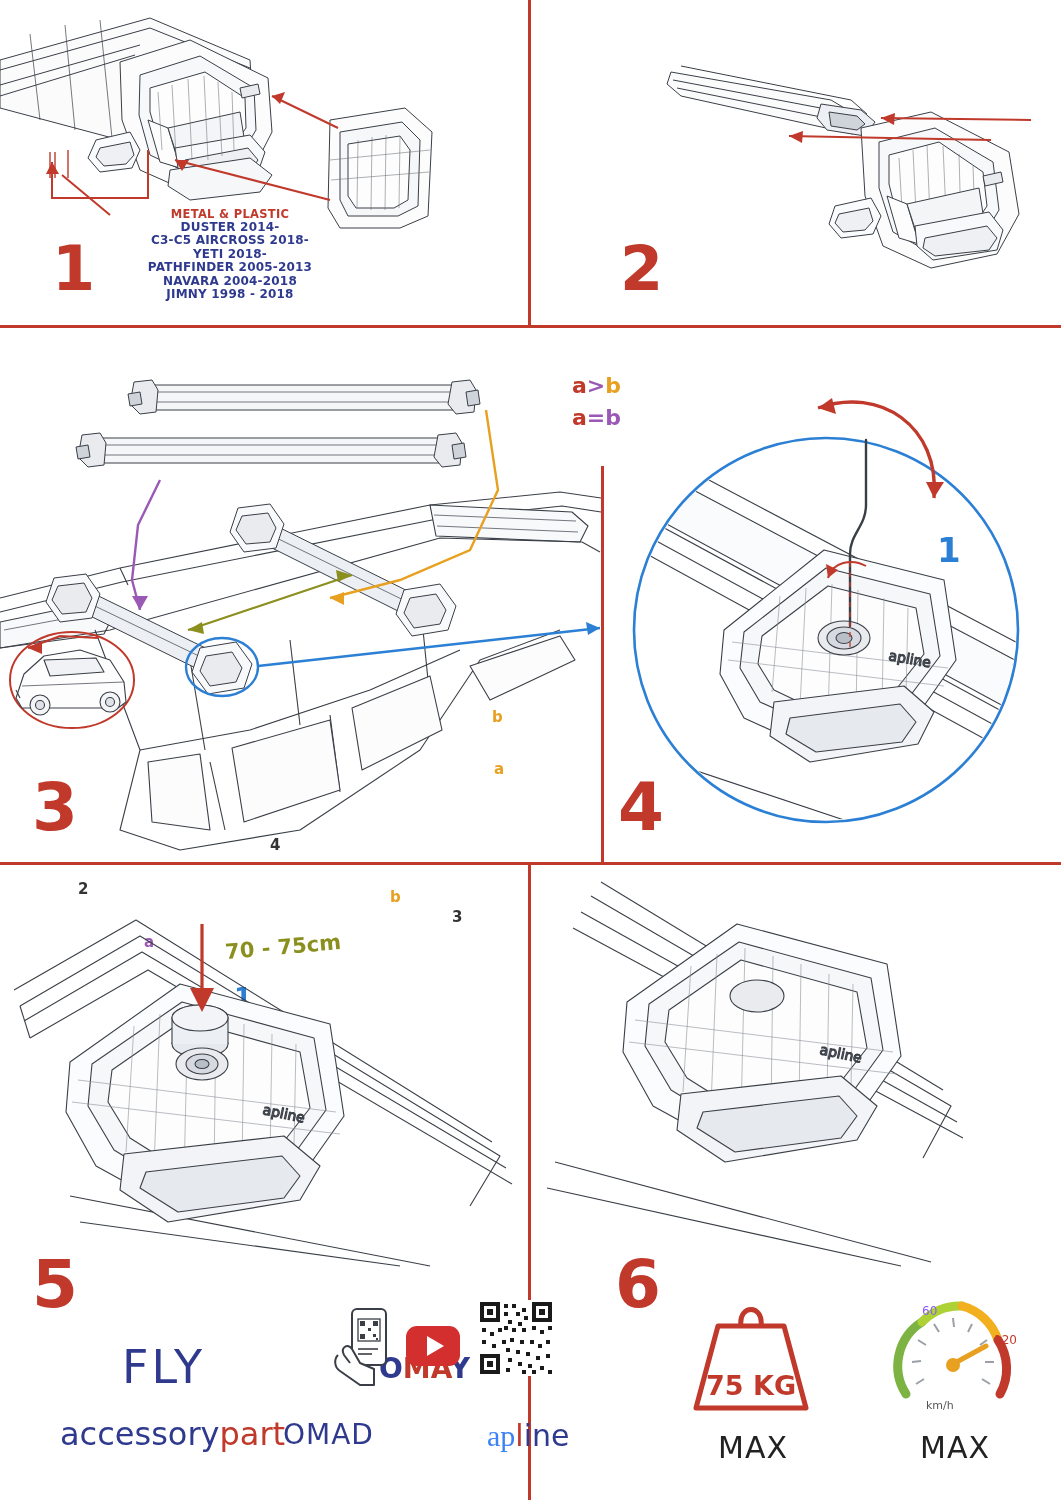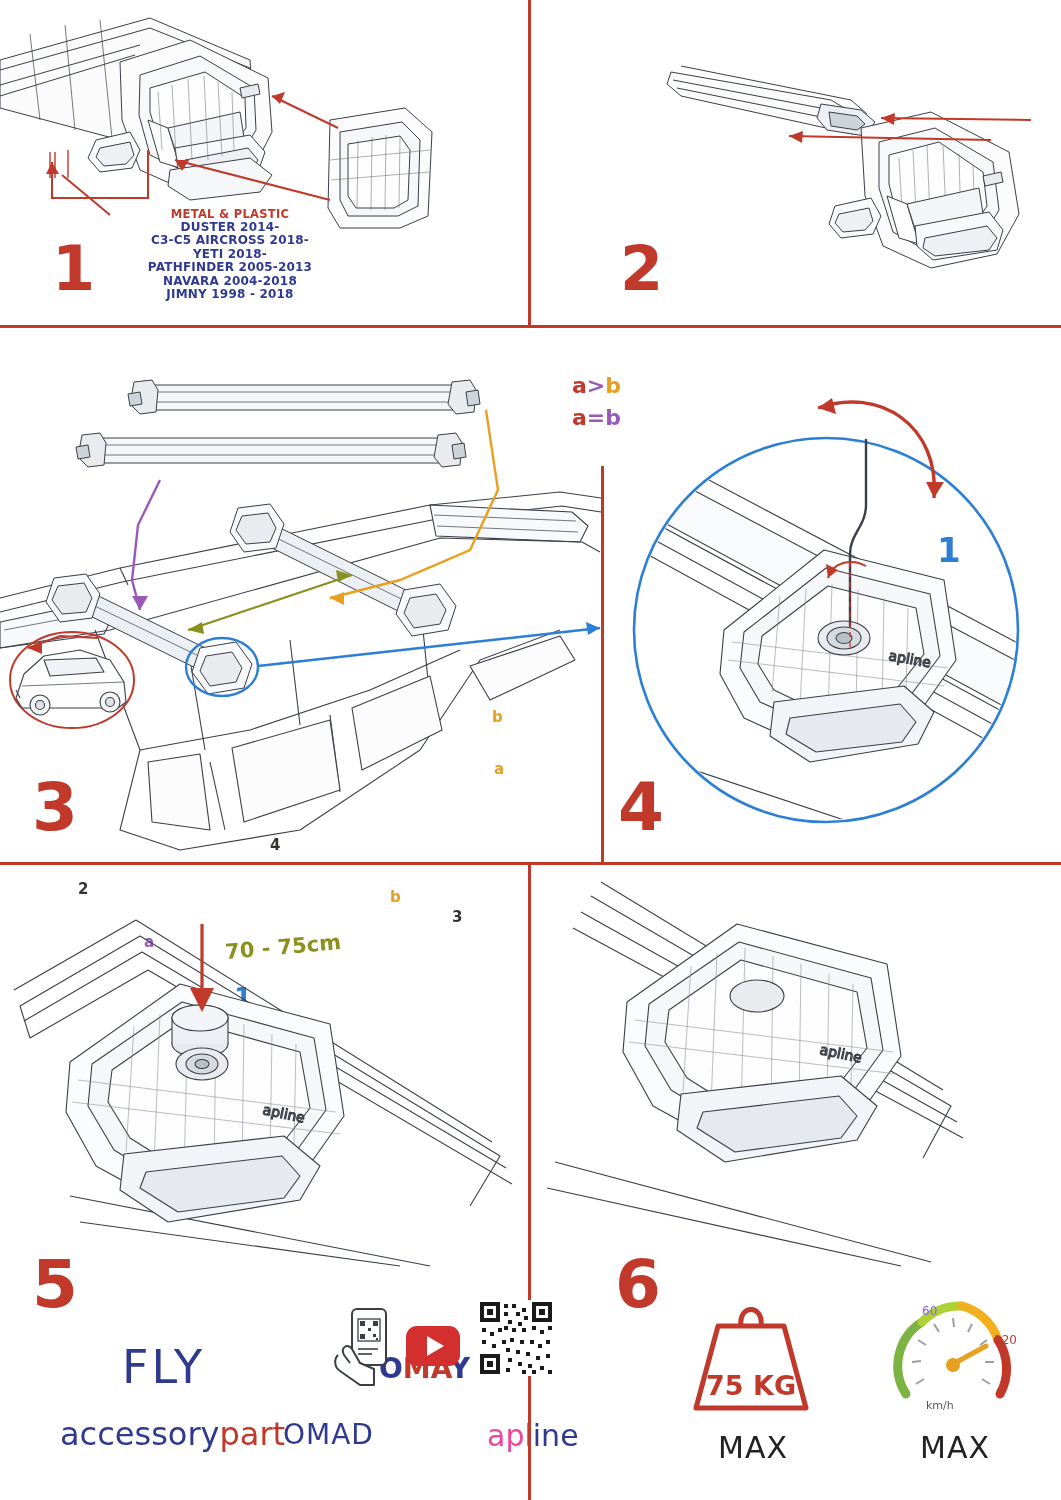--- a/index.html
+++ b/index.html
@@ -141,21 +141,21 @@
     font-size:28px; font-family:"DejaVu Sans", sans-serif; font-weight:700;
     letter-spacing:0px;
   }
   .brand-omay .o { color:#2f3a8f; }
   .brand-omay .m { color:#c0392b; }
   .brand-omay .ay { color:#2f3a8f; }
   .brand-apline {
     position:absolute; left:487px; top:1418px;
     font-size:30px; font-family:"DejaVu Sans", sans-serif;
   }
-  .brand-apline .ap { color:#ec4899; }
+  .brand-apline .ap { color:#3b82f6;font-family:Liberation Serif, serif; }
   .brand-apline .l { color:#c0392b; }
   .brand-apline .ine { color:#2f3a8f; }
 
   .weight-text {
     position:absolute; left:706px; top:1370px;
     color:#c0392b; font-size:27px; font-weight:700;
     font-family:"DejaVu Sans", sans-serif;
     text-align:center;
   }
   .max-1 {

